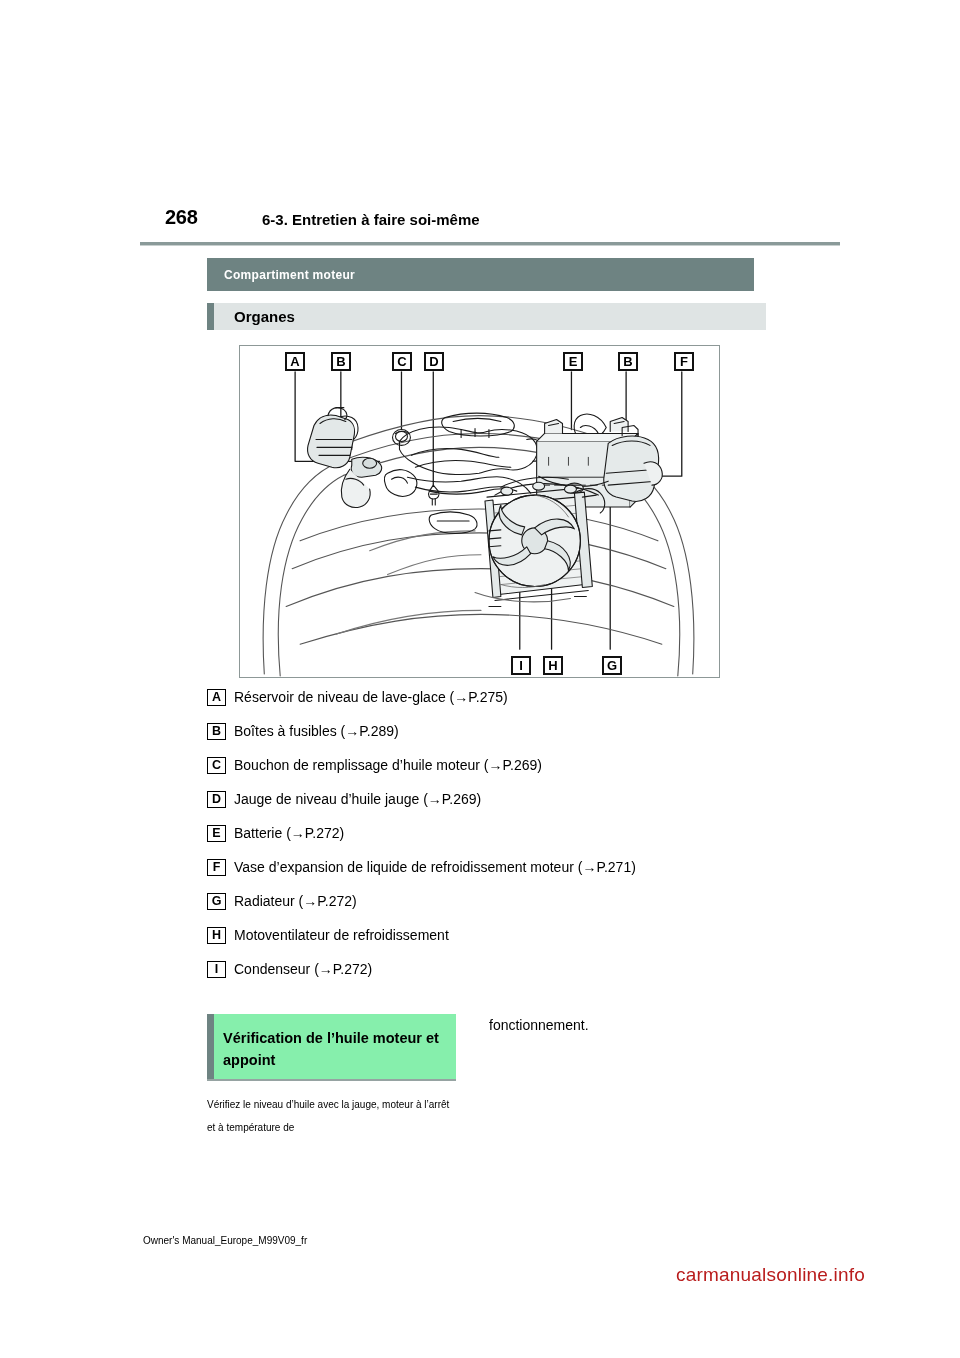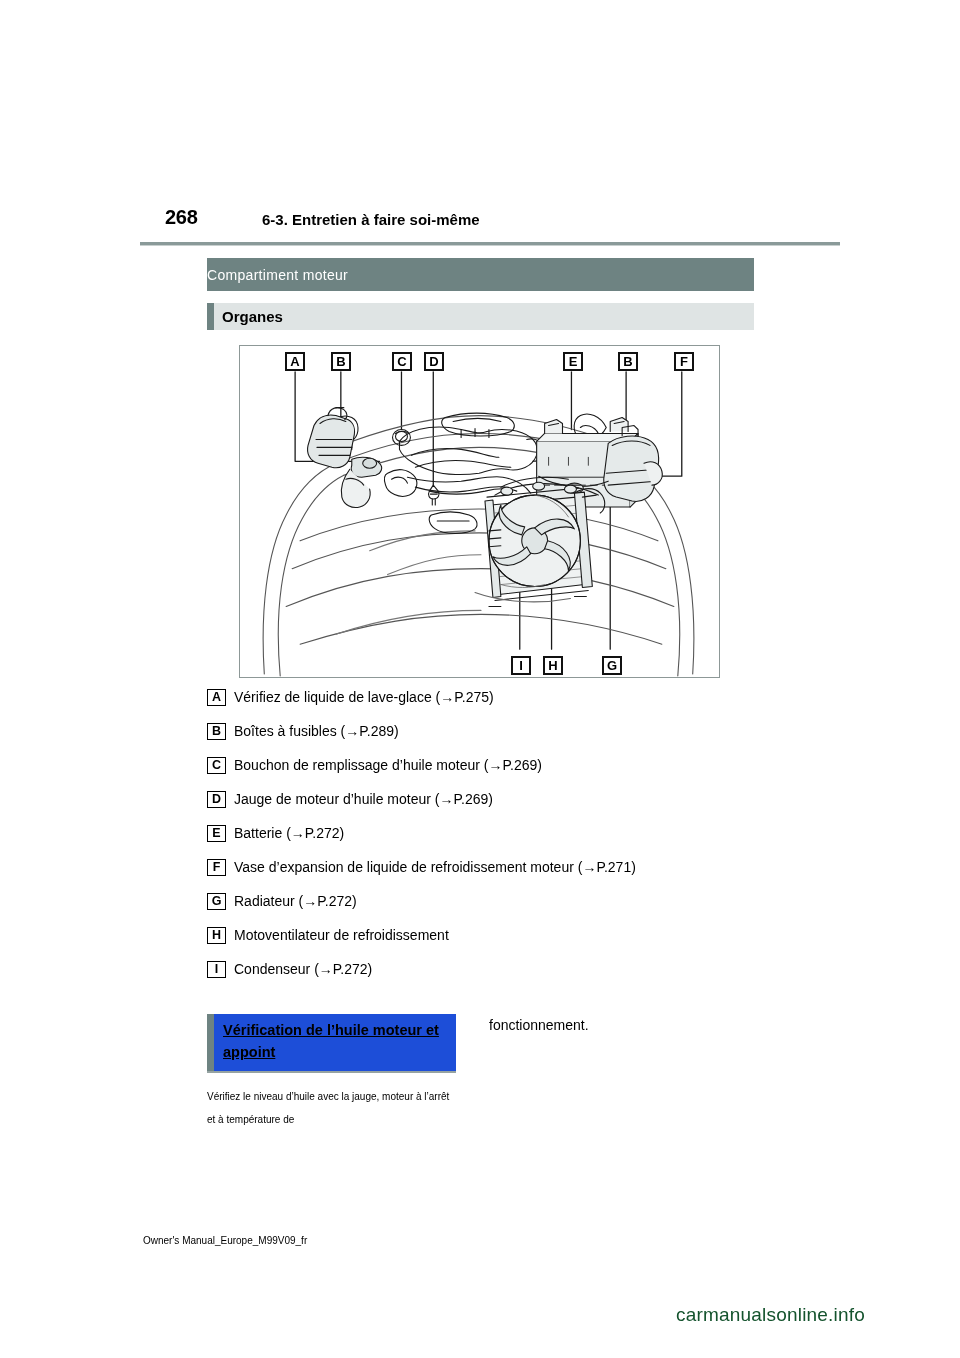--- a/index.html
+++ b/index.html
@@ -70,36 +70,37 @@
     left: 207px;
     top: 258px;
     width: 547px;
     height: 33px;
     background: #6e8382;
     display: flex;
     align-items: center;
   }
   .banner-text {
     color: #ffffff;
-    font-size: 14px;
-    font-weight: normal;
-    padding-left: 0;
+    font-size: 12px;
+    font-weight: bold;
+    padding-left: 17px;
     letter-spacing: 0.3px;
   }
 
   
   .subbanner {
     position: absolute;
     left: 207px;
     top: 303px;
     width: 547px;
     height: 27px;
     background: #dfe4e4;
     display: flex;
     align-items: center;
+    padding-left: 12px;
   }
   .subbanner-accent {
     position: absolute;
     left: 0; top: 0;
     width: 7px;
     height: 27px;
     background: #6e8382;
   }
   .subbanner-text {
     font-size: 15px;
@@ -192,25 +193,24 @@
   .col-right {
     position: absolute;
     left: 489px;
     top: 1014px;
     width: 249px;
   }
 
   .minihead {
     position: relative;
     width: 249px;
-    background: #1d4ed8;
+    background: #86efac;
     box-sizing: border-box;
-    padding: 5px 10px 8px 16px;
+    padding: 13px 10px 8px 16px;
     border-bottom: 2px solid #96a3a2;
-    text-decoration: underline;
   }
   .minihead-accent {
     position: absolute;
     left: 0; top: 0;
     width: 7px;
     bottom: 0;
     background: #6e8382;
   }
   .minihead-text {
     font-size: 14.5px;
@@ -231,23 +231,23 @@
   
   .footer {
     position: absolute;
     left: 143px;
     top: 1235px;
     font-size: 10px;
   }
   .watermark {
     position: absolute;
     left: 676px;
-    top: 1304px;
+    top: 1264px;
     font-size: 19px;
-    color: #14532d;
+    color: #b91c1c;
     letter-spacing: 0.2px;
   }
 </style>
 </head>
 <body>
 
 <div class="page">
 
   <div class="header">
     <div class="page-number">268</div>
@@ -428,36 +428,36 @@
     <div class="callout" style="left:434px; top:6px;">F</div>
     <div class="callout" style="left:271px; top:310px;">I</div>
     <div class="callout" style="left:303px; top:310px;">H</div>
     <div class="callout" style="left:362px; top:310px;">G</div>
   </div>
 
   <div class="legend">
 
     <div class="legend-row">
       <div class="legend-key">A</div>
-      <div class="legend-label"><span>Vérifiez de liquide de lave-glace (</span><span class="arrow-ref">→P.275</span><span>)</span></div>
+      <div class="legend-label"><span>Réservoir de niveau de lave-glace (</span><span class="arrow-ref">→P.275</span><span>)</span></div>
     </div>
 
     <div class="legend-row">
       <div class="legend-key">B</div>
       <div class="legend-label"><span>Boîtes à fusibles (</span><span class="arrow-ref">→P.289</span><span>)</span></div>
     </div>
 
     <div class="legend-row">
       <div class="legend-key">C</div>
       <div class="legend-label"><span>Bouchon de remplissage d’huile moteur (</span><span class="arrow-ref">→P.269</span><span>)</span></div>
     </div>
 
     <div class="legend-row">
       <div class="legend-key">D</div>
-      <div class="legend-label"><span>Jauge de moteur d’huile moteur (</span><span class="arrow-ref">→P.269</span><span>)</span></div>
+      <div class="legend-label"><span>Jauge de niveau d’huile jauge (</span><span class="arrow-ref">→P.269</span><span>)</span></div>
     </div>
 
     <div class="legend-row">
       <div class="legend-key">E</div>
       <div class="legend-label"><span>Batterie (</span><span class="arrow-ref">→P.272</span><span>)</span></div>
     </div>
 
     <div class="legend-row">
       <div class="legend-key">F</div>
       <div class="legend-label"><span>Vase d’expansion de liquide de refroidissement moteur (</span><span class="arrow-ref">→P.271</span><span>)</span></div>

